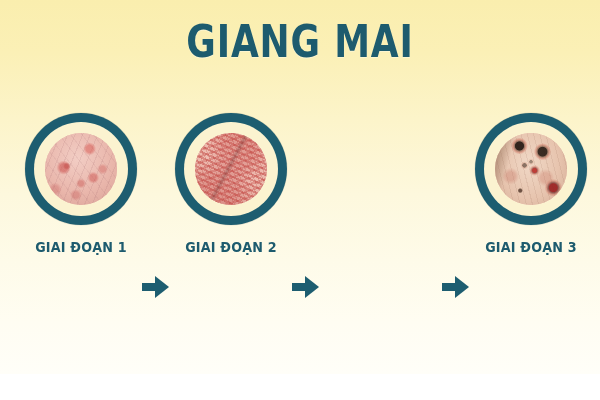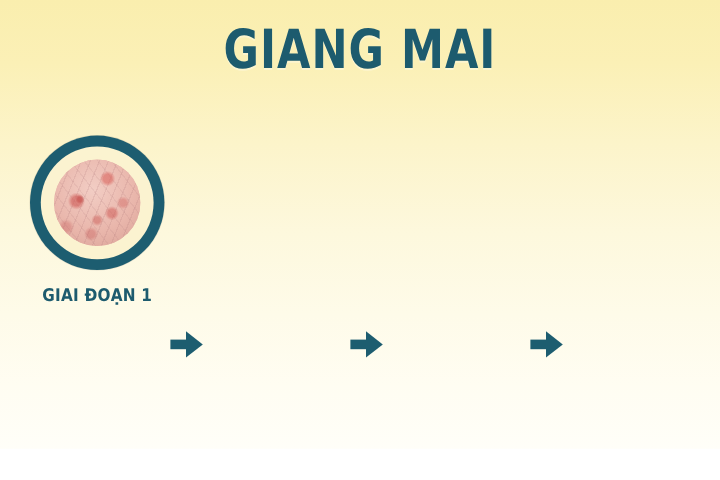--- a/index.html
+++ b/index.html
@@ -225,22 +225,42 @@
       <div class="ring">
         <div class="ring-gap">
           <div class="photo">
             <div class="inner skin1"></div>
           </div>
         </div>
       </div>
       <div class="stage-label">GIAI ĐOẠN 1</div>
     </div>
 
-
-
+    <div class="stage s1">
+      <div class="ring">
+        <div class="ring-gap">
+          <div class="photo">
+            <div class="inner skin2"></div>
+          </div>
+        </div>
+      </div>
+      <div class="stage-label">GIAI ĐOẠN 2</div>
+    </div>
+
+
+    <div class="stage s3">
+      <div class="ring">
+        <div class="ring-gap">
+          <div class="photo">
+            <div class="inner skin4"></div>
+          </div>
+        </div>
+      </div>
+      <div class="stage-label">GIAI ĐOẠN 3</div>
+    </div>
 
     <div class="arrow a0">
       <div class="shaft"></div>
         <div class="head"></div>
     </div>
     <div class="arrow a1">
       <div class="shaft"></div>
         <div class="head"></div>
     </div>
     <div class="arrow a2">

